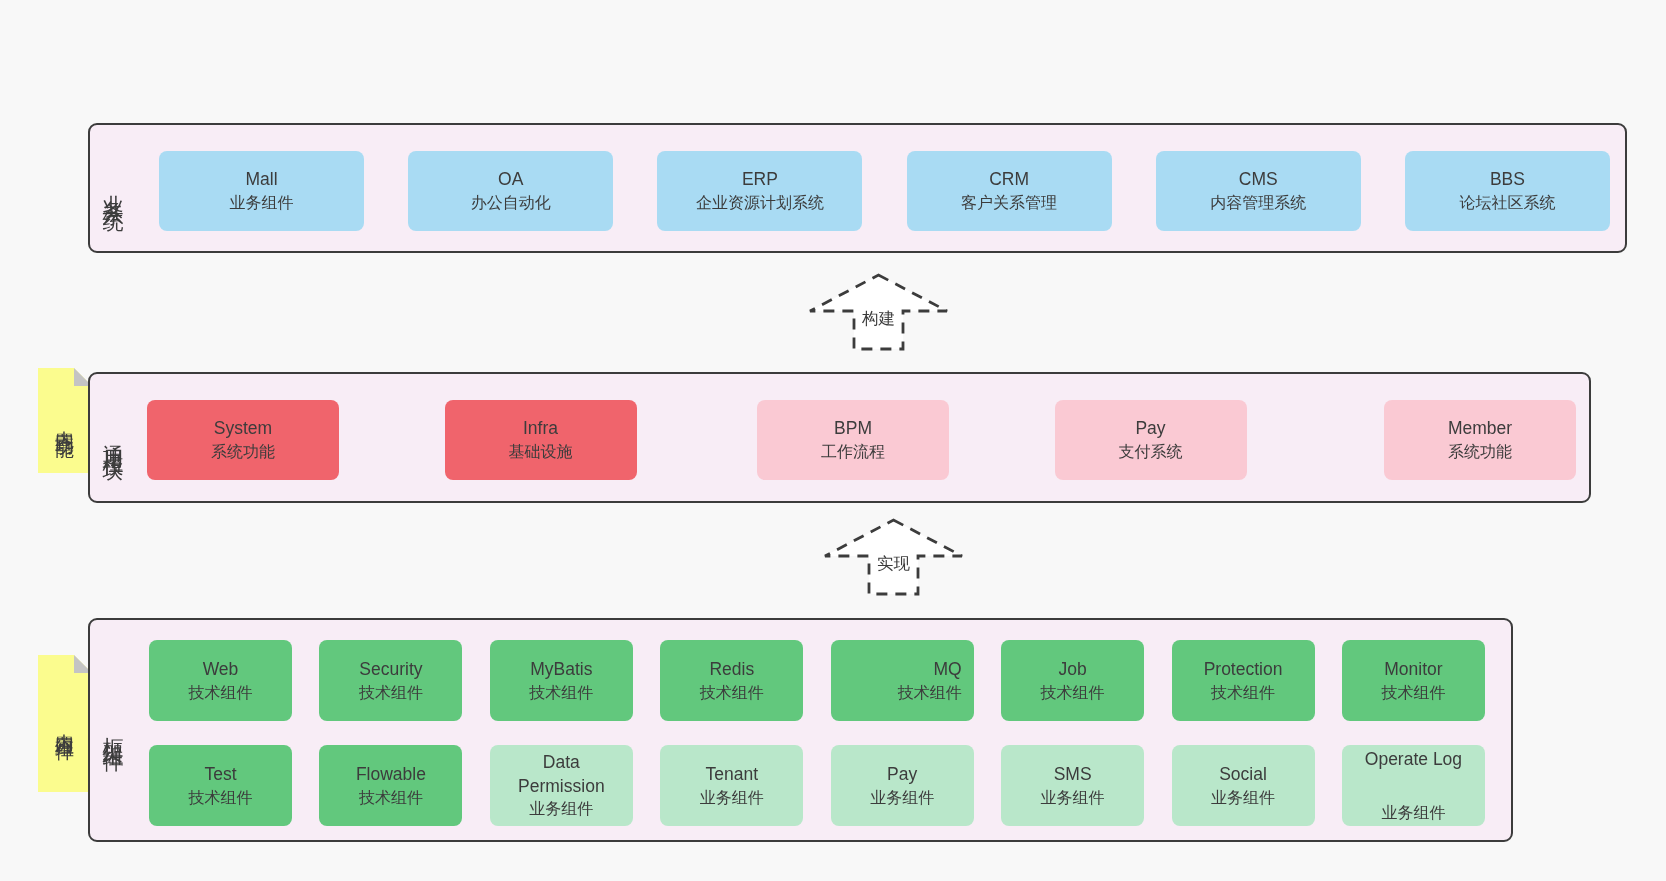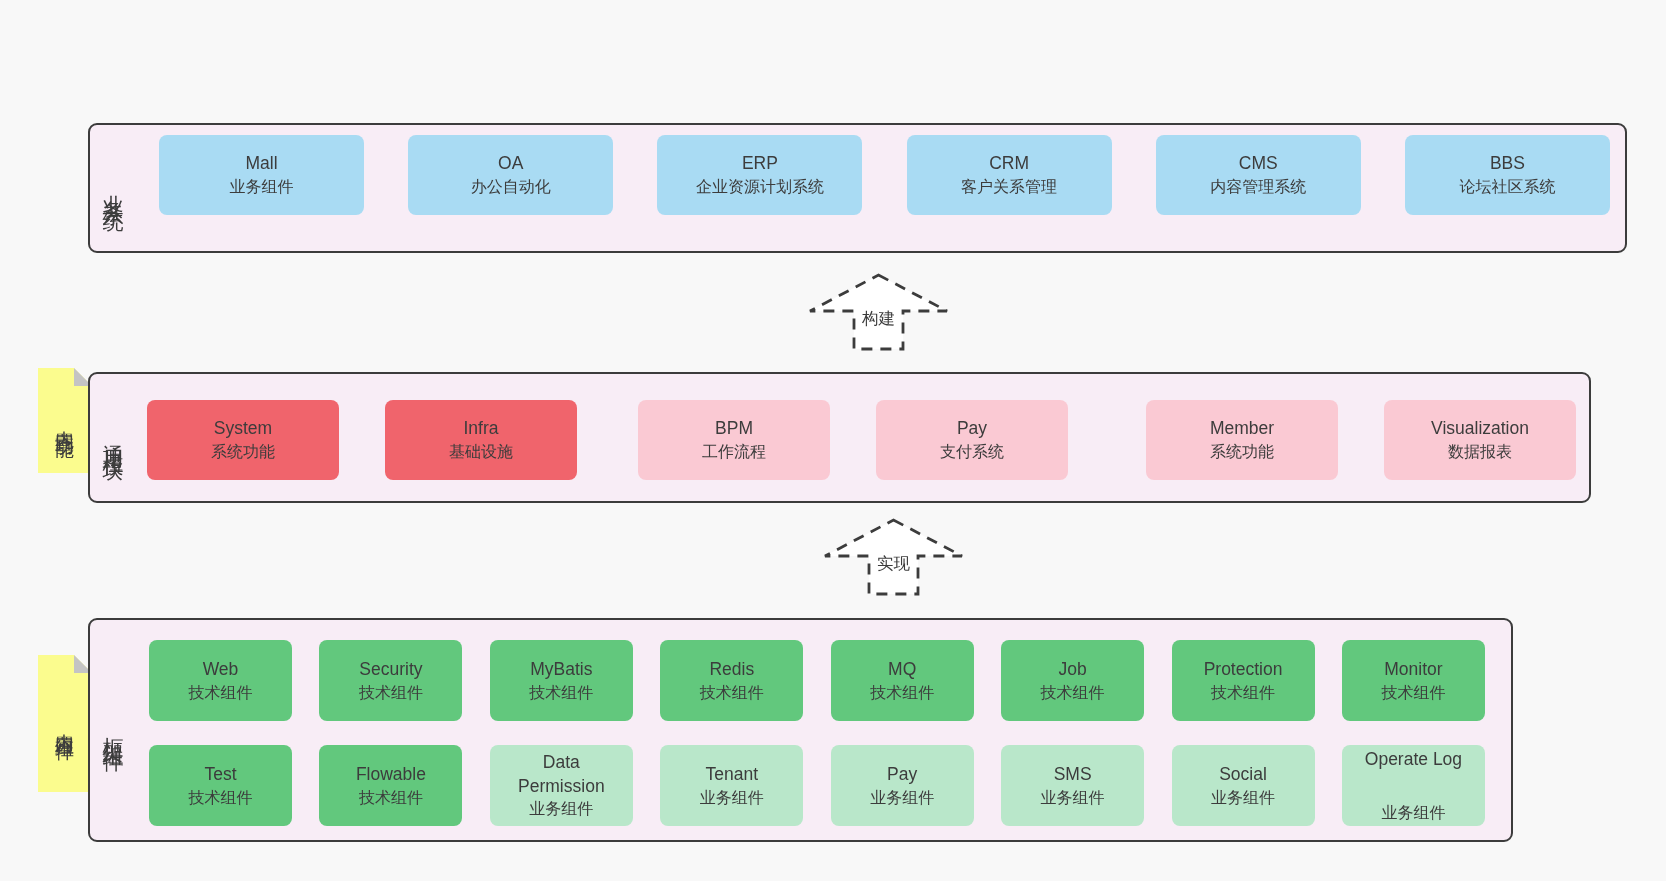--- a/index.html
+++ b/index.html
@@ -22,21 +22,21 @@
   }
   .layer-top{top:123px;width:1539px;height:130px;}
   .layer-mid{top:372px;width:1503px;height:131px;}
   .layer-bot{top:618px;width:1425px;height:224px;}
   .layer-label{
     position:absolute;left:13px;top:50%;transform:translateY(-50%);
     writing-mode:vertical-rl;text-orientation:upright;
     letter-spacing:5px;font-size:21px;line-height:1;
   }
   .boxes{position:absolute;display:flex;flex-direction:column;gap:24px;}
-  .layer-top .boxes{left:57px;right:15px;top:10px;padding-left:12px;}
+  .layer-top .boxes{left:57px;right:15px;top:26px;padding-left:12px;}
   .layer-mid .boxes{left:57px;right:13px;top:26px;}
   .layer-bot .boxes{left:59px;right:26px;top:20px;}
   .row{display:flex;justify-content:space-between;}
   .box{
     border-radius:8px;box-sizing:border-box;
     display:flex;flex-direction:column;align-items:center;justify-content:center;
     text-align:center;padding:0 12px;height:80px;
   }
   .layer-top .box{width:205px;}
   .layer-mid .box{width:192px;}
@@ -132,24 +132,20 @@
             <div class="box-subtitle">工作流程</div>
           </div>
           <div class="box" style="background: rgb(250, 201, 211);">
             <div class="box-title">Pay</div>
             <div class="box-subtitle">支付系统</div>
           </div>
           <div class="box" style="background: rgb(250, 201, 211); margin-left: 32px;">
             <div class="box-title">Member</div>
             <div class="box-subtitle">系统功能</div>
           </div>
-          <div class="box" style="background: rgb(250, 201, 211);">
-            <div class="box-title">Visualization</div>
-            <div class="box-subtitle">数据报表</div>
-          </div>
         </div>
       </div>
   </section>
 
   <div class="arrow arrow-2">
     <svg width="143" height="80" viewBox="0 0 143 80">
       <path d="M71.5 3 L140 39 L96 39 L96 77 L47 77 L47 39 L3 39 Z" fill="#ffffff" stroke="currentColor" stroke-width="2.8" stroke-dasharray="11 8" stroke-linejoin="miter"></path>
     </svg>
     <div class="arrow-label">实现</div>
   </div>
@@ -167,21 +163,21 @@
             <div class="box-subtitle">技术组件</div>
           </div>
           <div class="box" style="background: rgb(98, 200, 125);">
             <div class="box-title">MyBatis</div>
             <div class="box-subtitle">技术组件</div>
           </div>
           <div class="box" style="background: rgb(98, 200, 125);">
             <div class="box-title">Redis</div>
             <div class="box-subtitle">技术组件</div>
           </div>
-          <div class="box" style="background: rgb(98, 200, 125);">
+          <div class="box" style="background: rgb(98, 200, 125); align-items: flex-end;">
             <div class="box-title">MQ</div>
             <div class="box-subtitle">技术组件</div>
           </div>
           <div class="box" style="background: rgb(98, 200, 125);">
             <div class="box-title">Job</div>
             <div class="box-subtitle">技术组件</div>
           </div>
           <div class="box" style="background: rgb(98, 200, 125);">
             <div class="box-title">Protection</div>
             <div class="box-subtitle">技术组件</div>

